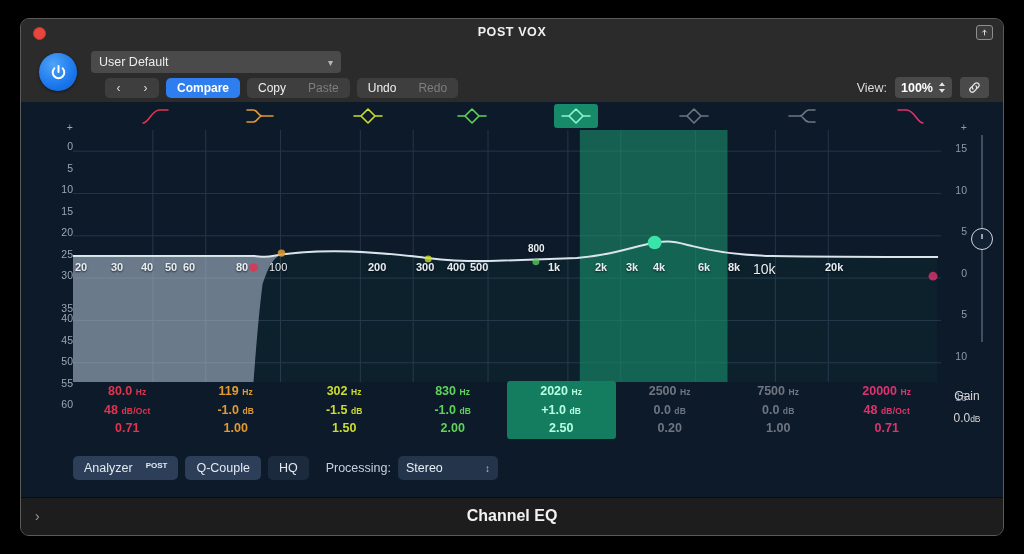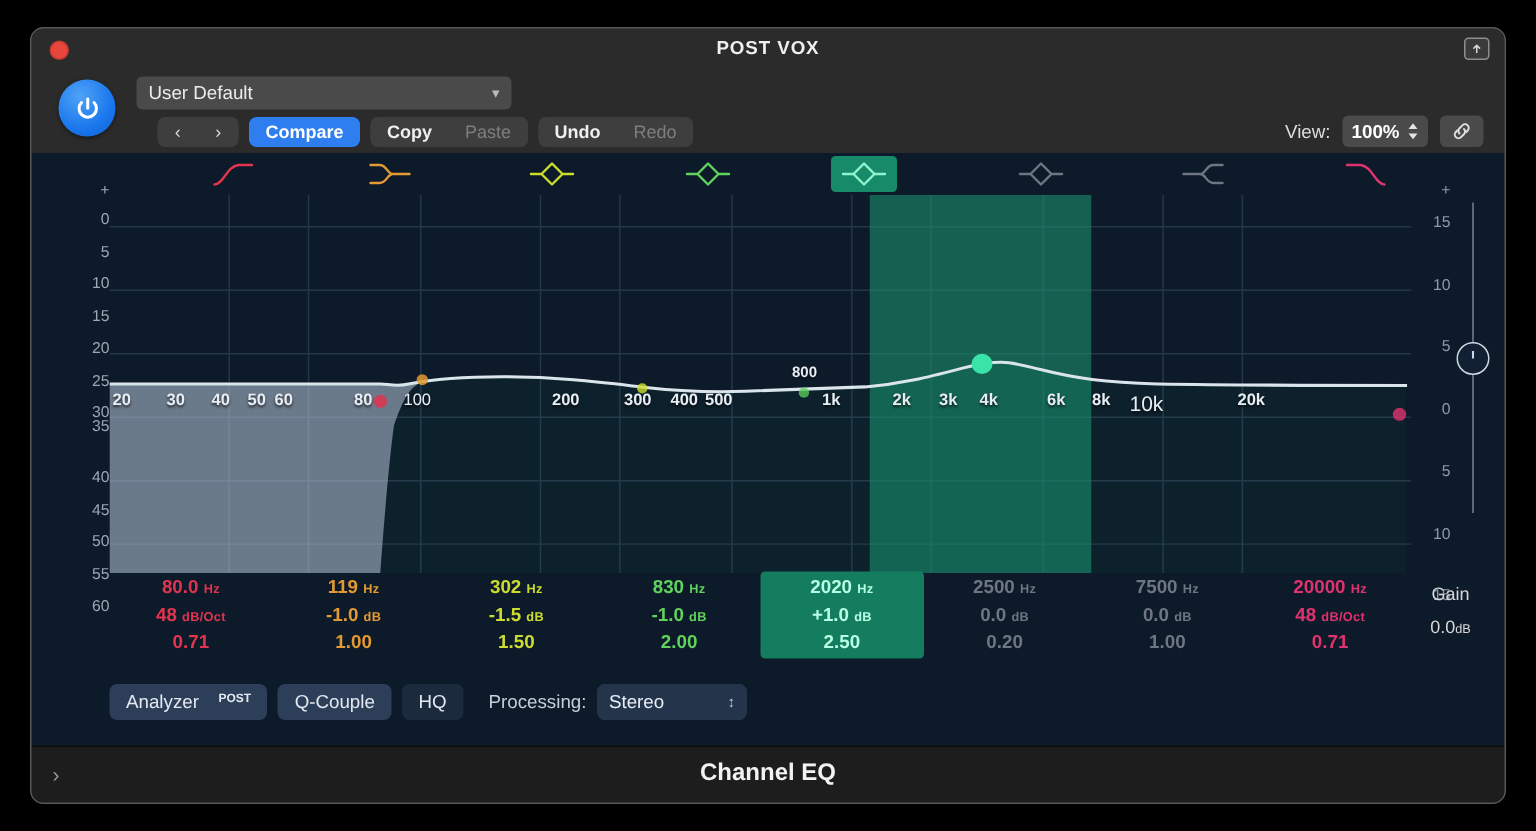--- a/index.html
+++ b/index.html
@@ -77,21 +77,21 @@
   #btnrow { position: absolute; left: 84px; top: 31px; display: flex; gap: 7px; }
   .btn-group { display: flex; background: #3e3e3e; border-radius: 5px; overflow: hidden; }
   .btn {
     padding: 0 11px; height: 20px; line-height: 20px;
     font-size: 12px; color: #efefef;
     background: #3e3e3e;
     white-space: nowrap;
   }
   .btn.dim { color: #7e7e7e; }
   .btn.accent { background: #2f7ef0; color: #fff; font-weight: bold; border-radius: 5px; }
-  .btn.bold { font-weight: bold; }
+  .btn.bold { font-weight: normal; }
   .arrowbtn { width: 27px; text-align: center; font-size: 12px; color: #dcdcdc; }
   #view-area {
     position: absolute; right: 14px; top: 30px;
     display: flex; align-items: center; gap: 8px;
   }
   #view-label { color: #dcdcdc; font-size: 12.5px; }
   #view-stepper {
     background: #4a4a4a; border-radius: 4px;
     height: 21px; display: flex; align-items: center;
     padding: 0 6px; gap: 5px;
@@ -373,21 +373,21 @@
 
     <div id="left-scale">
         <div style="top: 0px;">+</div>
         <div style="top: 19px;">0</div>
         <div style="top: 40.5px;">5</div>
         <div style="top: 62px;">10</div>
         <div style="top: 83.5px;">15</div>
         <div style="top: 105px;">20</div>
         <div style="top: 126.5px;">25</div>
         <div style="top: 148px;">30</div>
-        <div style="top: 157px;">35</div>
+        <div style="top: 181px;">35</div>
         <div style="top: 191px;">40</div>
         <div style="top: 212.5px;">45</div>
         <div style="top: 234px;">50</div>
         <div style="top: 255.5px;">55</div>
         <div style="top: 277px;">60</div>
       </div>
 
     <div id="right-scale">
         <div style="top: 0px;">+</div>
         <div style="top: 21px;">15</div>

